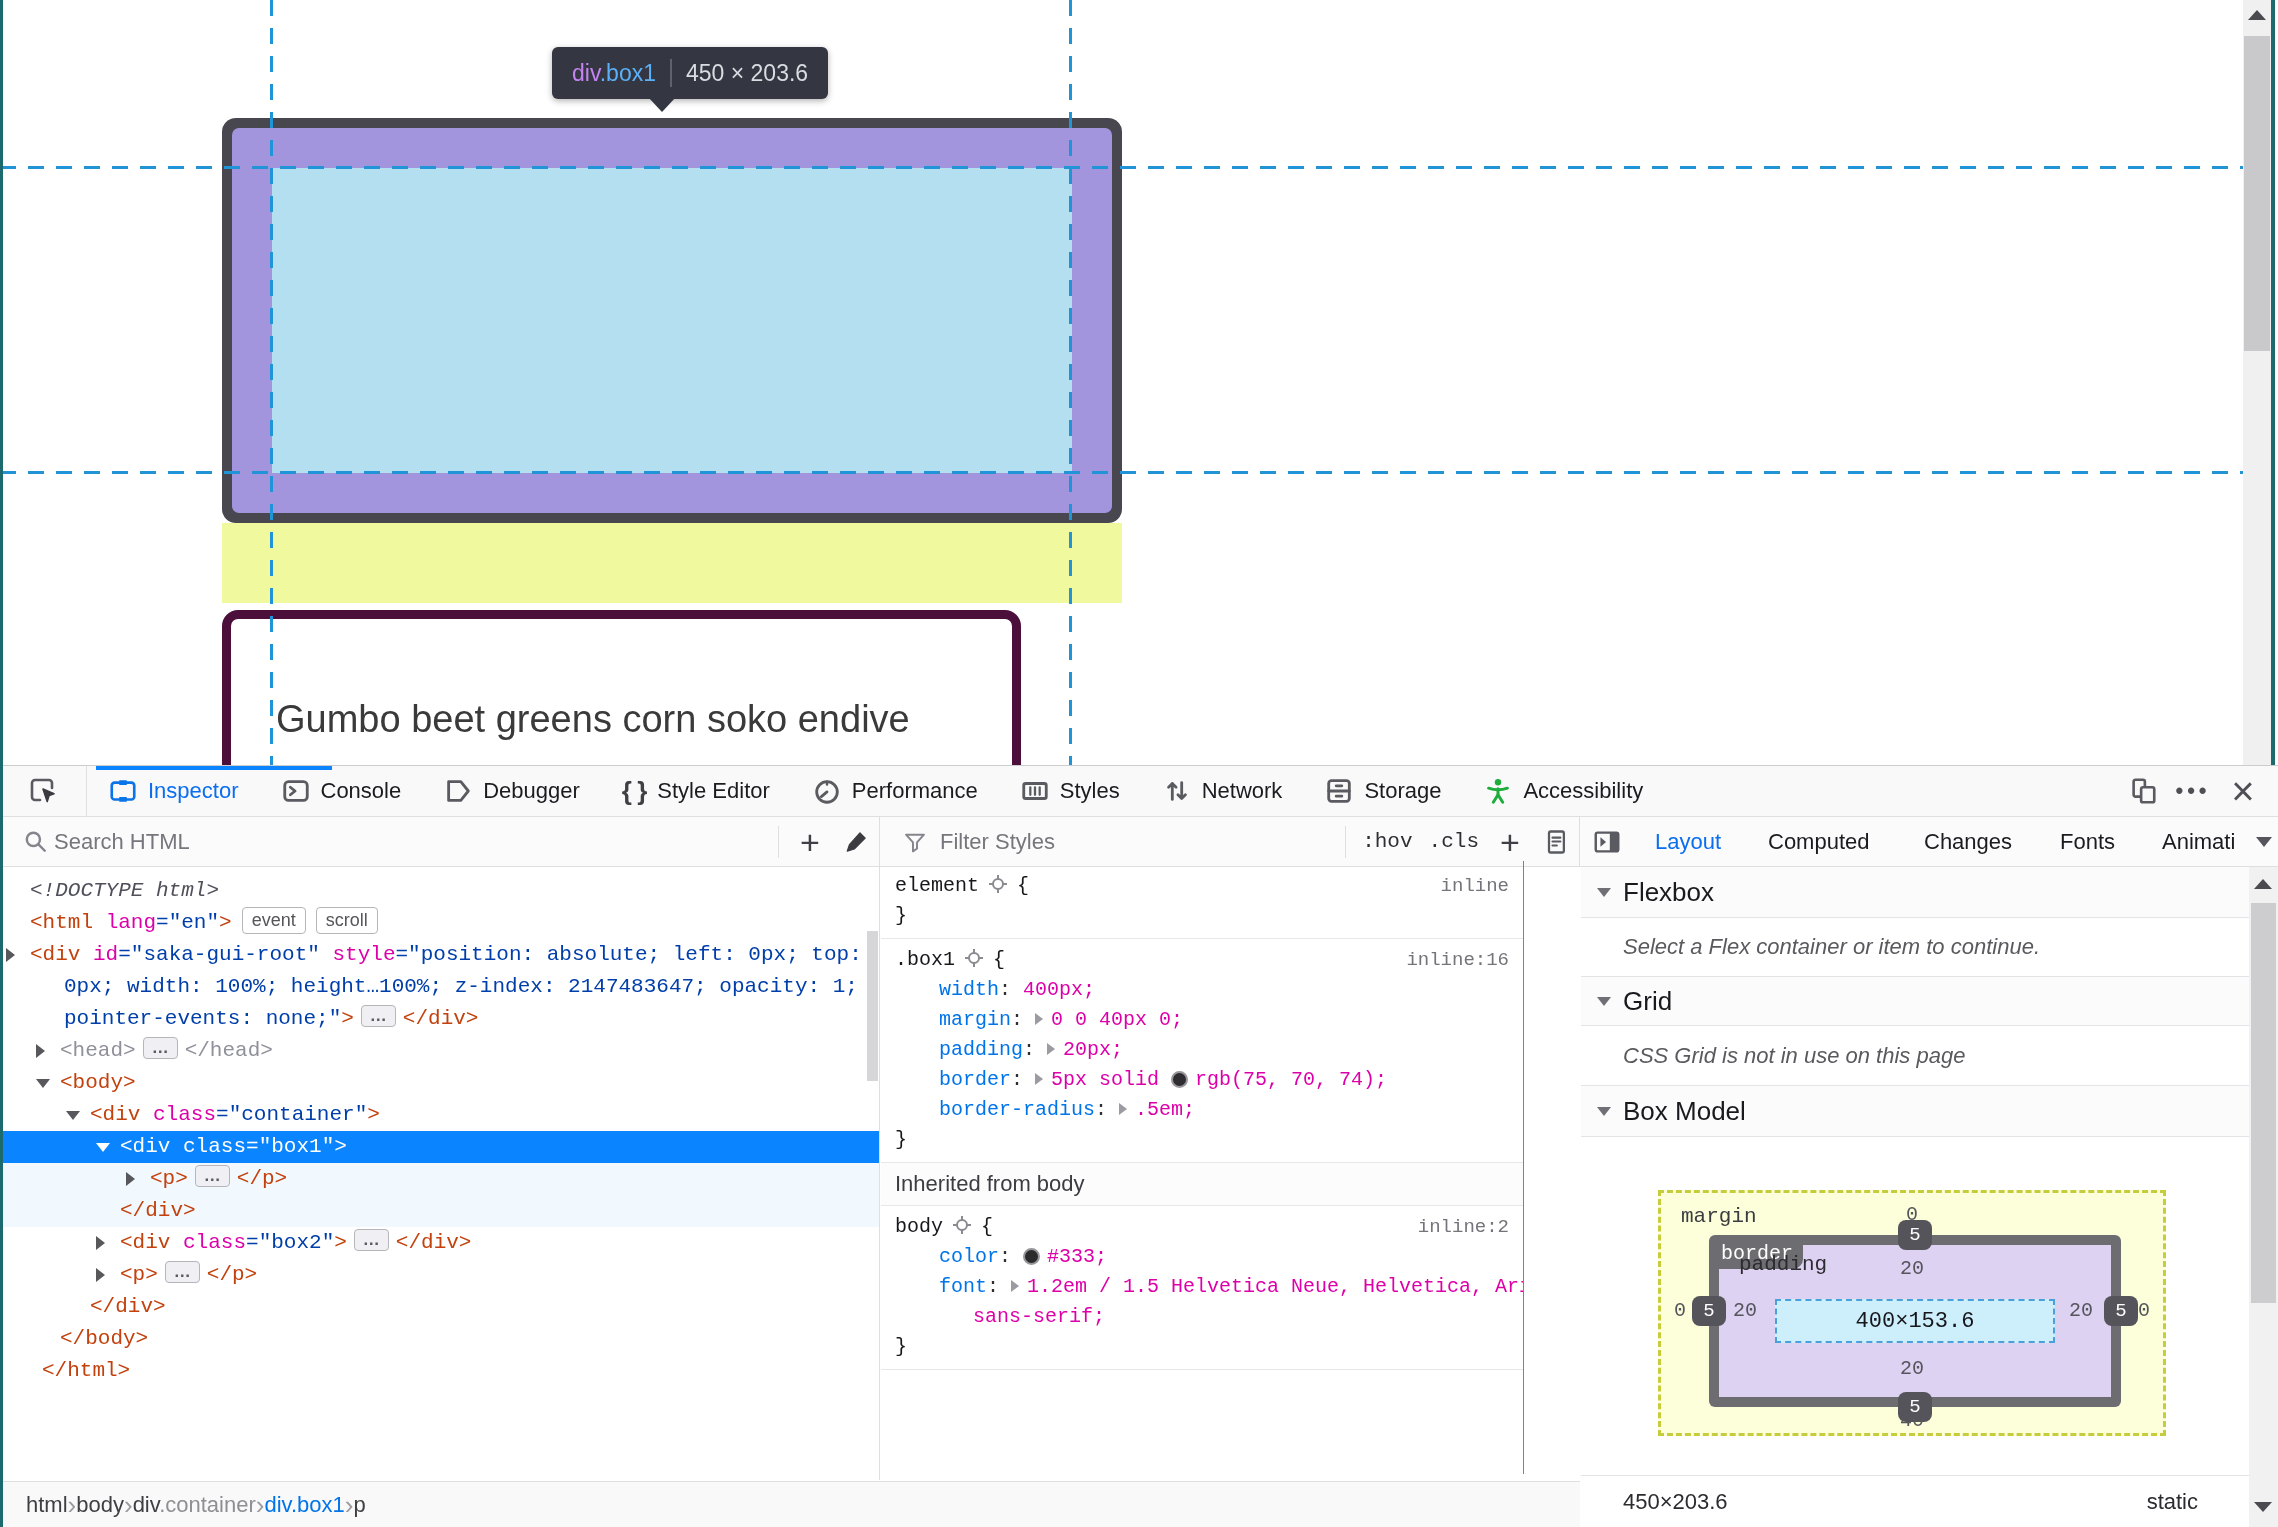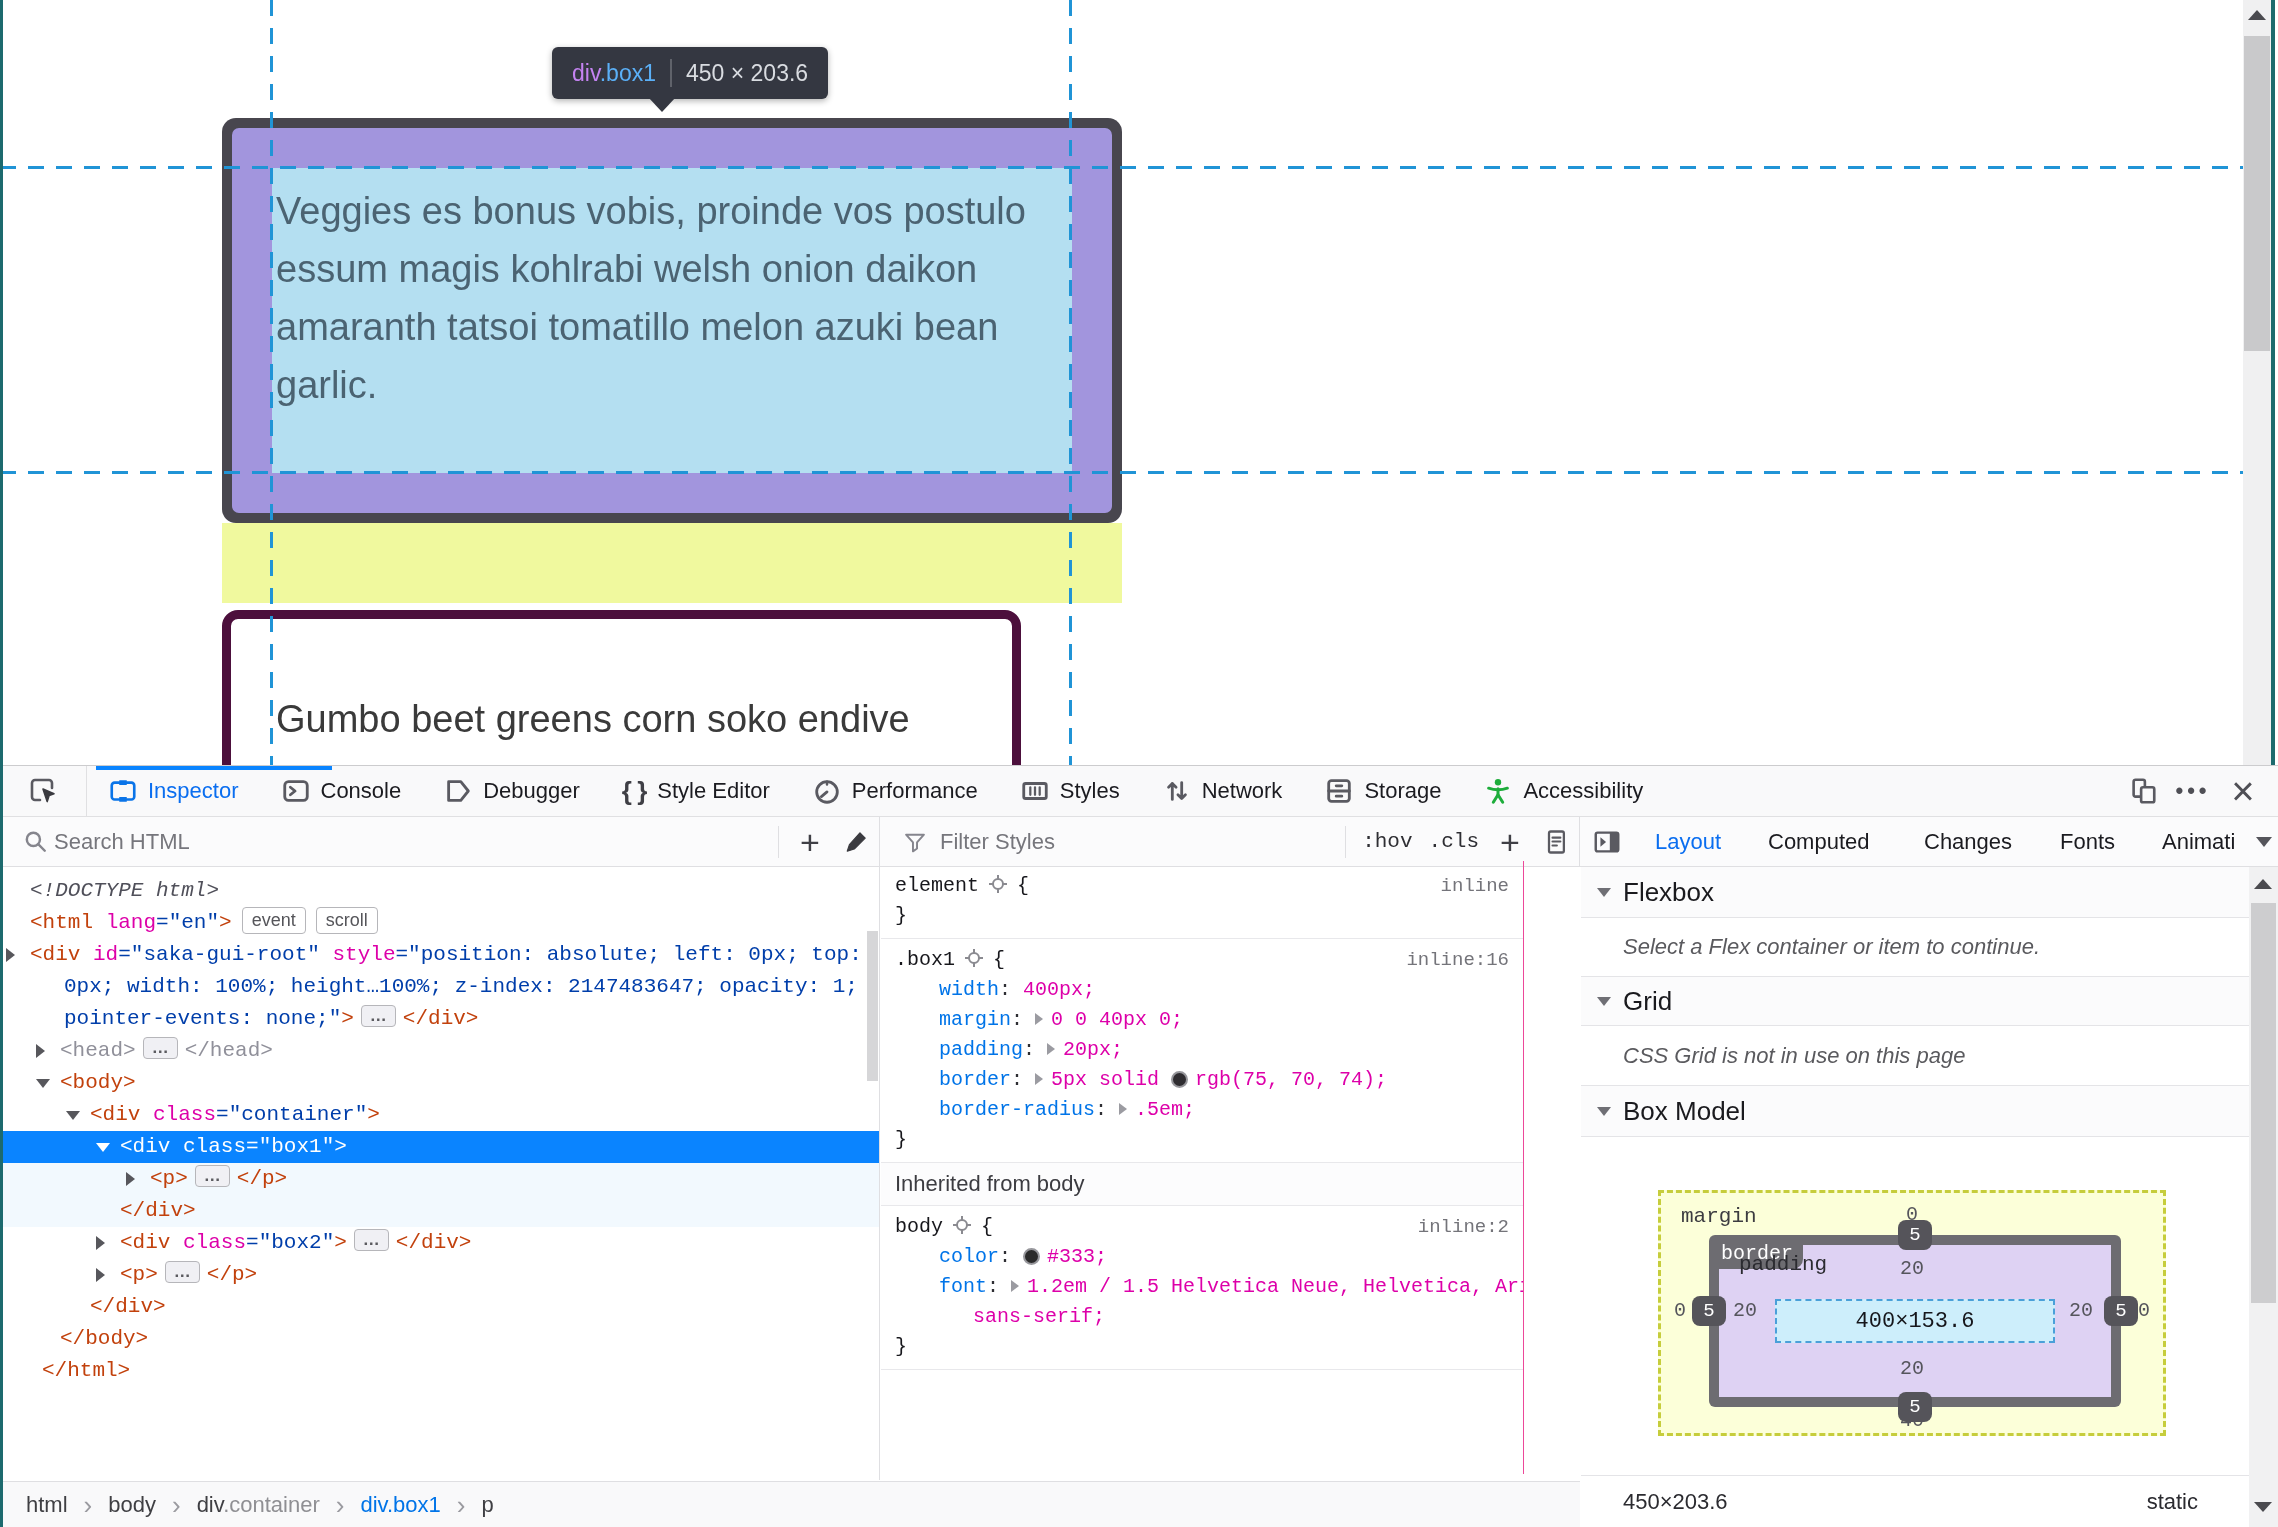--- a/index.html
+++ b/index.html
@@ -139,26 +139,20 @@
 </style>
 </head>
 <body>
 
 <div id="root">
 
   <div id="page">
     <div id="box1-border"></div>
     <div id="box1-padding"></div>
     <div id="box1-content"></div>
-    <div id="box1-text">
-      <div>Veggies es bonus vobis, proinde vos postulo</div>
-      <div>essum magis kohlrabi welsh onion daikon</div>
-      <div>amaranth tatsoi tomatillo melon azuki bean</div>
-      <div>garlic.</div>
-    </div>
     <div id="margin-strip"></div>
     <div id="box2"></div>
     <div id="box2-text">Gumbo beet greens corn soko endive</div>
 
     <div class="guide-v" style="left:270px;"></div>
     <div class="guide-v" style="left:1069px;"></div>
     <div class="guide-h" style="top:166px;"></div>
     <div class="guide-h" style="top:471px;"></div>
 
     <div id="infobar">
@@ -442,21 +436,21 @@
       </div>
 
       <div id="lp-scrollbar">
         <div class="chev up" style="position:absolute;left:5px;top:12px;"></div>
         <div id="lp-scroll-thumb"></div>
         <div class="chev down" style="position:absolute;left:5px;top:635px;"></div>
       </div>
     </div>
 
     <div id="crumbbar">
-      <div id="crumbs" style="display:flex;align-items:center;gap:16px;">
+      <div id="crumbs" style="display:flex;align-items:center;">
           <span class="crumb"><span>html</span></span>
           <span class="csep">›</span>
           <span class="crumb"><span>body</span></span>
           <span class="csep">›</span>
           <span class="crumb"><span>div</span><span class="dim">.container</span></span>
           <span class="csep">›</span>
           <span class="crumb selected"><span>div.box1</span></span>
           <span class="csep">›</span>
           <span class="crumb"><span>p</span></span>
         </div>

